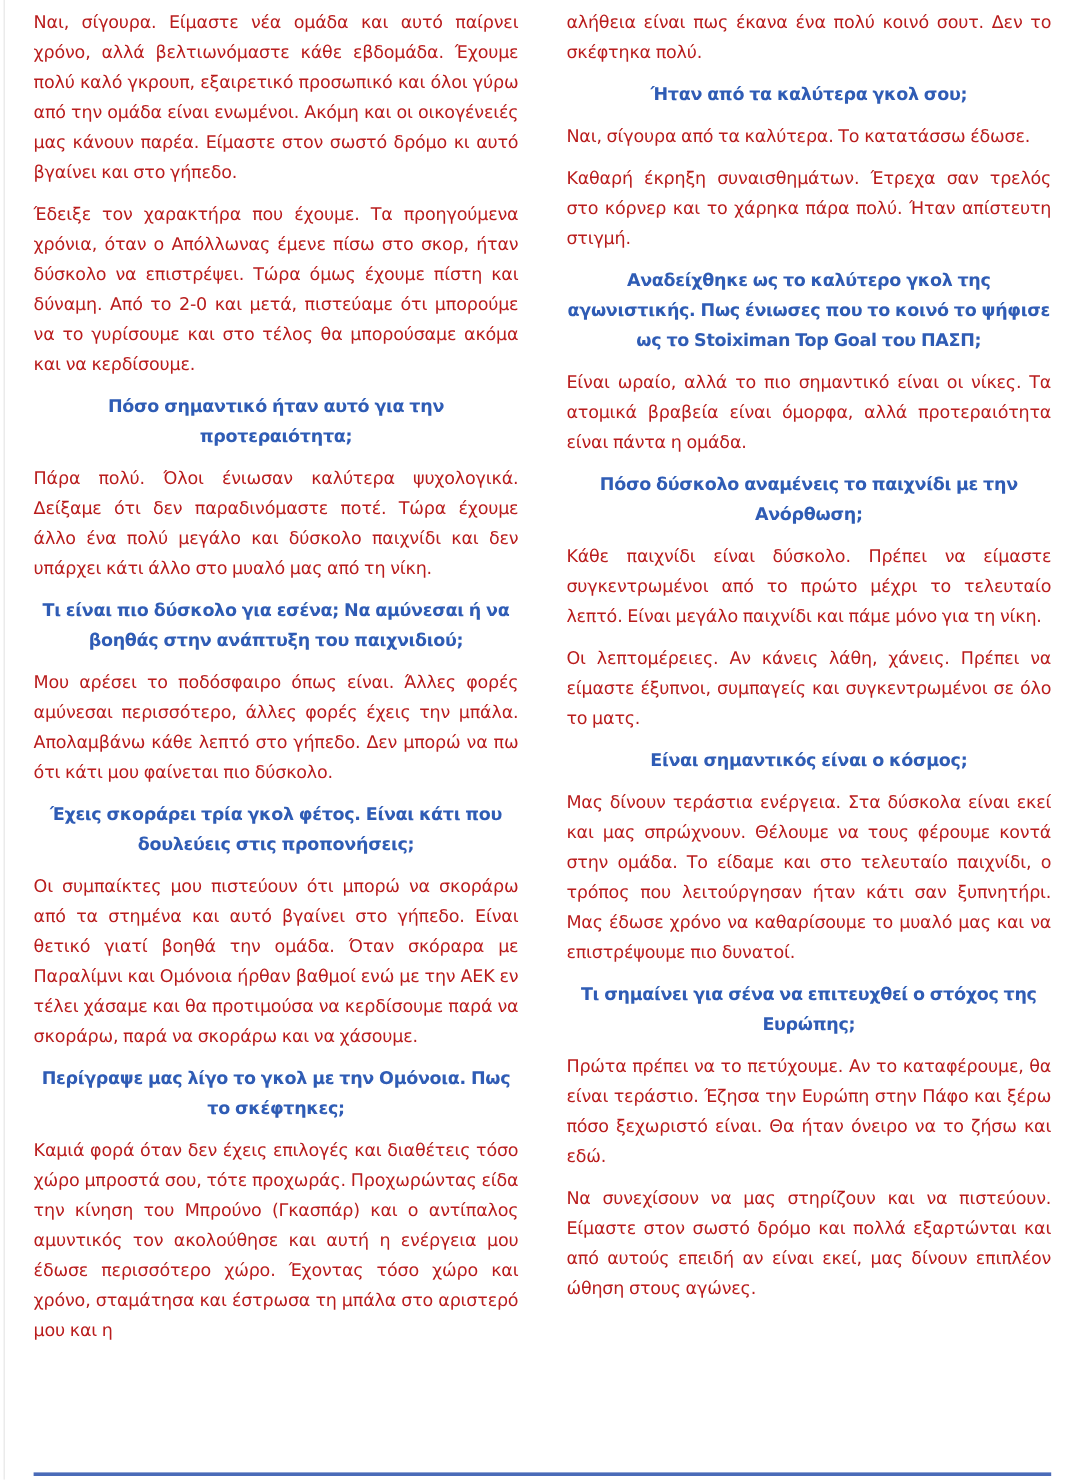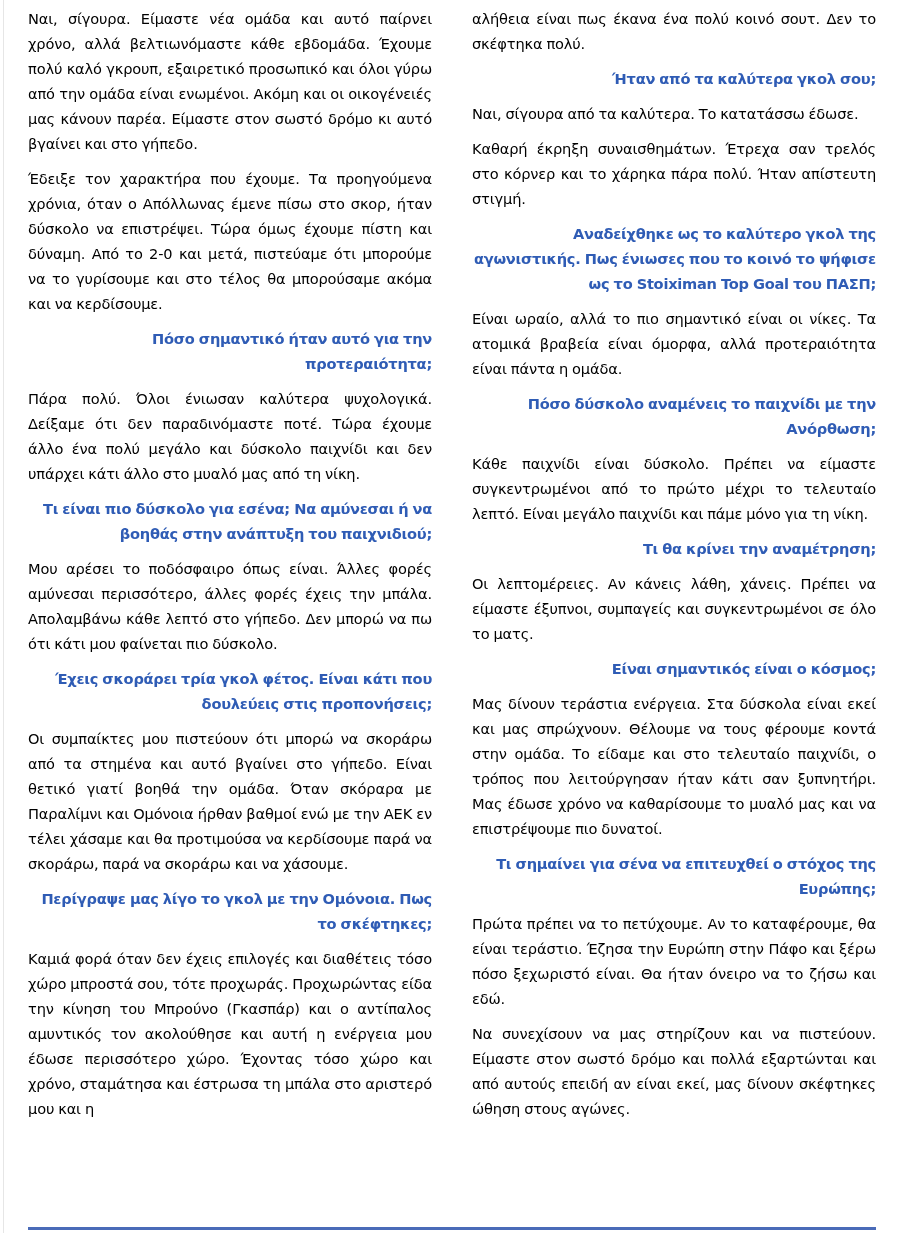--- a/index.html
+++ b/index.html
@@ -7,28 +7,28 @@
       width: 900px; height: 1233px; overflow: hidden; position: relative;
       font-family: "DejaVu Sans", sans-serif;
     }
     .edge { position: absolute; left: 3px; top: 0; width: 1px; height: 1233px; background: #e6e6e6; }
     .page {
       position: absolute; left: 28px; top: 6px; width: 848px;
       display: flex; justify-content: space-between;
     }
     .col { width: 404px; }
     .p {
-      color: #000000; font-size: 14.6px; line-height: 25px;
+      color: #b91c1c; font-size: 14.6px; line-height: 25px;
       text-align: justify; margin: 0 0 10px 0;
       letter-spacing: -0.15px; word-spacing: -0.5px;
       hyphens: manual;
     }
     .q {
       color: #2f5cb5; font-weight: bold; font-size: 14.6px; line-height: 25px;
-      margin: 0 0 10px 0; text-align: right;
+      margin: 0 0 10px 0; text-align: center;
       letter-spacing: -0.25px; word-spacing: -0.6px;
     }
     .rule {
       position: absolute; left: 28px; top: 1227px; width: 848px; height: 3px;
       background: #4a6bb8;
     }
   </style>
 </head>
 <body>
 
@@ -49,23 +49,22 @@
   </div>
   <div class="col">
     <p class="p">αλήθεια είναι πως έκανα ένα πολύ κοινό σουτ. Δεν το σκέφτηκα πολύ.</p>
     <p class="q">Ήταν από τα καλύτερα γκολ σου;</p>
     <p class="p">Ναι, σίγουρα από τα καλύτερα. Το κατατάσσω έδωσε.</p>
     <p class="p">Καθαρή έκρηξη συναισθημάτων. Έτρεχα σαν τρελός στο κόρνερ και το χάρηκα πάρα πολύ. Ήταν απίστευτη στιγμή.</p>
     <p class="q">Αναδείχθηκε ως το καλύτερο γκολ της αγωνιστικής. Πως ένιωσες που το κοινό το ψήφισε ως το Stoiximan Top Goal του ΠΑΣΠ;</p>
     <p class="p">Είναι ωραίο, αλλά το πιο σημαντικό είναι οι νίκες. Τα ατομικά βραβεία είναι όμορφα, αλλά προτεραιότητα είναι πάντα η ομάδα.</p>
     <p class="q">Πόσο δύσκολο αναμένεις το παιχνίδι με την Ανόρθωση;</p>
     <p class="p">Κάθε παιχνίδι είναι δύσκολο. Πρέπει να είμαστε συγκεντρωμένοι από το πρώτο μέχρι το τελευταίο λεπτό. Είναι μεγάλο παιχνίδι και πάμε μόνο για τη νίκη.</p>
-    <p class="q">Τι θα κρίνει την αναμέτρηση;</p>
     <p class="p">Οι λεπτομέρειες. Αν κάνεις λάθη, χάνεις. Πρέπει να είμαστε έξυπνοι, συμπαγείς και συγκεντρωμένοι σε όλο το ματς.</p>
     <p class="q">Είναι σημαντικός είναι ο κόσμος;</p>
     <p class="p">Μας δίνουν τεράστια ενέργεια. Στα δύσκολα είναι εκεί και μας σπρώχνουν. Θέλουμε να τους φέρουμε κοντά στην ομάδα. Το είδαμε και στο τελευταίο παιχνίδι, ο τρόπος που λειτούργησαν ήταν κάτι σαν ξυπνητήρι. Μας έδωσε χρόνο να καθαρίσουμε το μυαλό μας και να επιστρέψουμε πιο δυνατοί.</p>
     <p class="q">Τι σημαίνει για σένα να επιτευχθεί ο στόχος της Ευρώπης;</p>
     <p class="p">Πρώτα πρέπει να το πετύχουμε. Αν το καταφέρουμε, θα είναι τεράστιο. Έζησα την Ευρώπη στην Πάφο και ξέρω πόσο ξεχωριστό είναι. Θα ήταν όνειρο να το ζήσω και εδώ.</p>
-    <p class="p">Να συνεχίσουν να μας στηρίζουν και να πιστεύουν. Είμαστε στον σωστό δρόμο και πολλά εξαρτώνται και από αυτούς επειδή αν είναι εκεί, μας δίνουν σκέφτηκες ώθηση στους αγώνες.</p>
+    <p class="p">Να συνεχίσουν να μας στηρίζουν και να πιστεύουν. Είμαστε στον σωστό δρόμο και πολλά εξαρτώνται και από αυτούς επειδή αν είναι εκεί, μας δίνουν επιπλέον ώθηση στους αγώνες.</p>
   </div>
 </div>
 
 <div class="rule"></div>
 
 </body></html>

